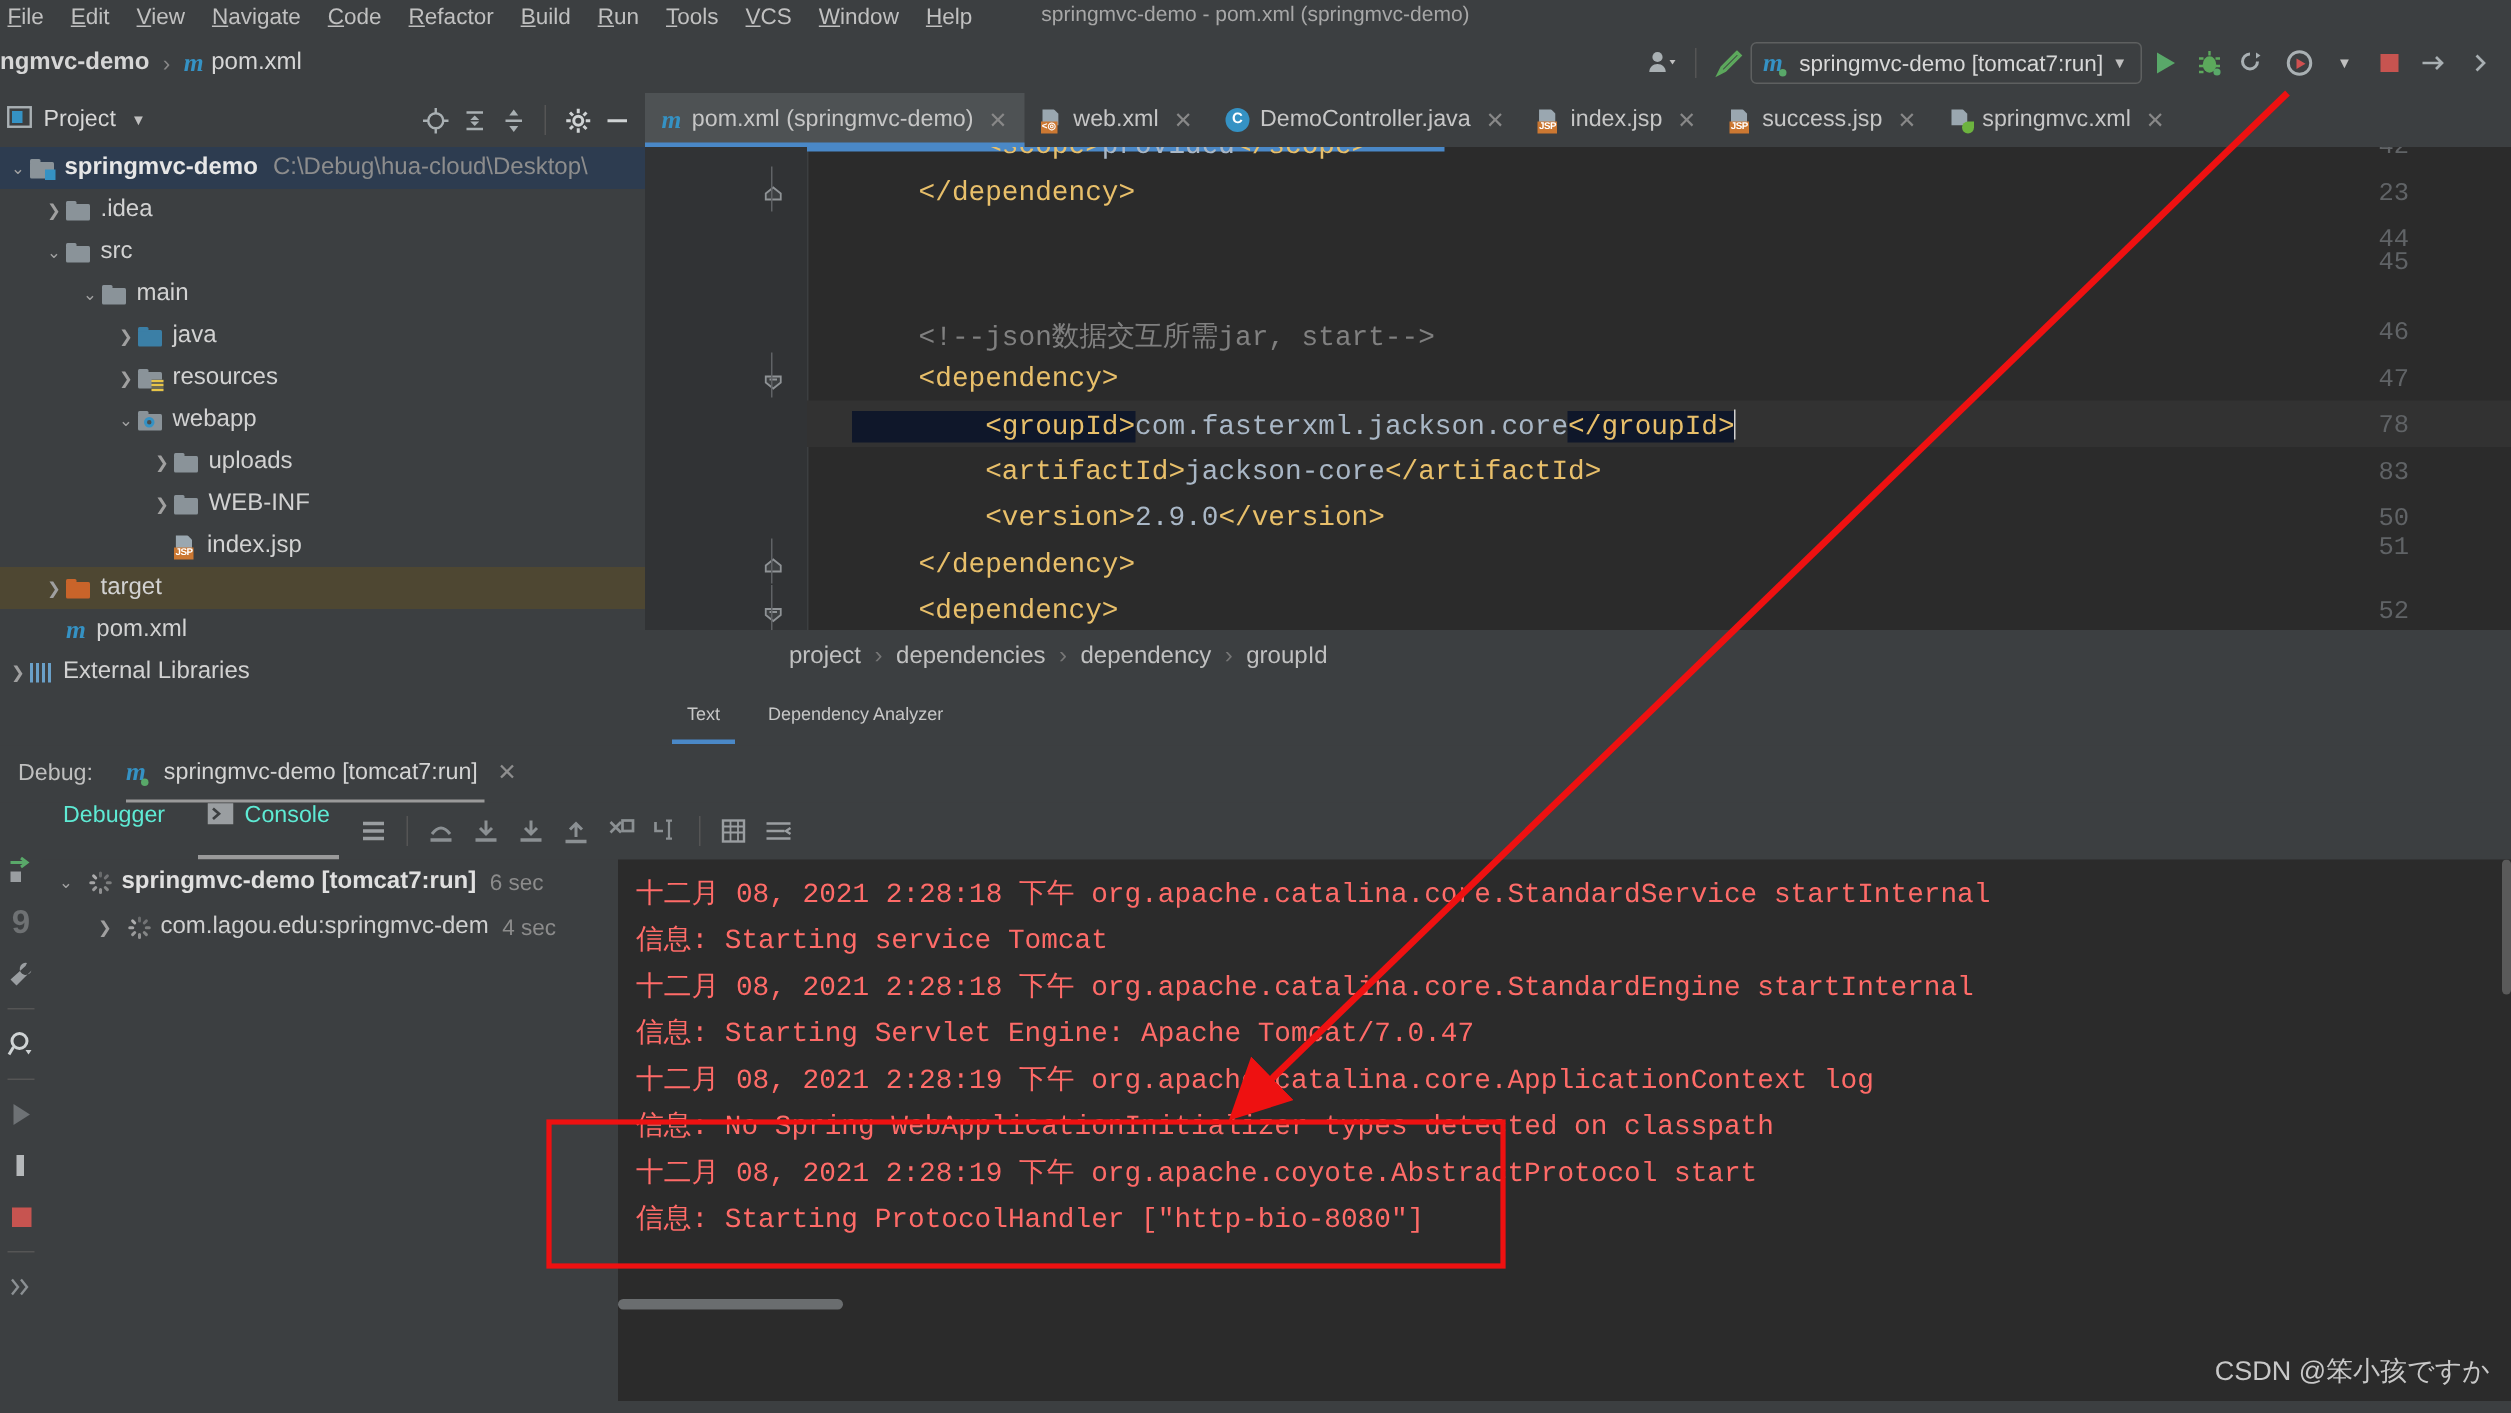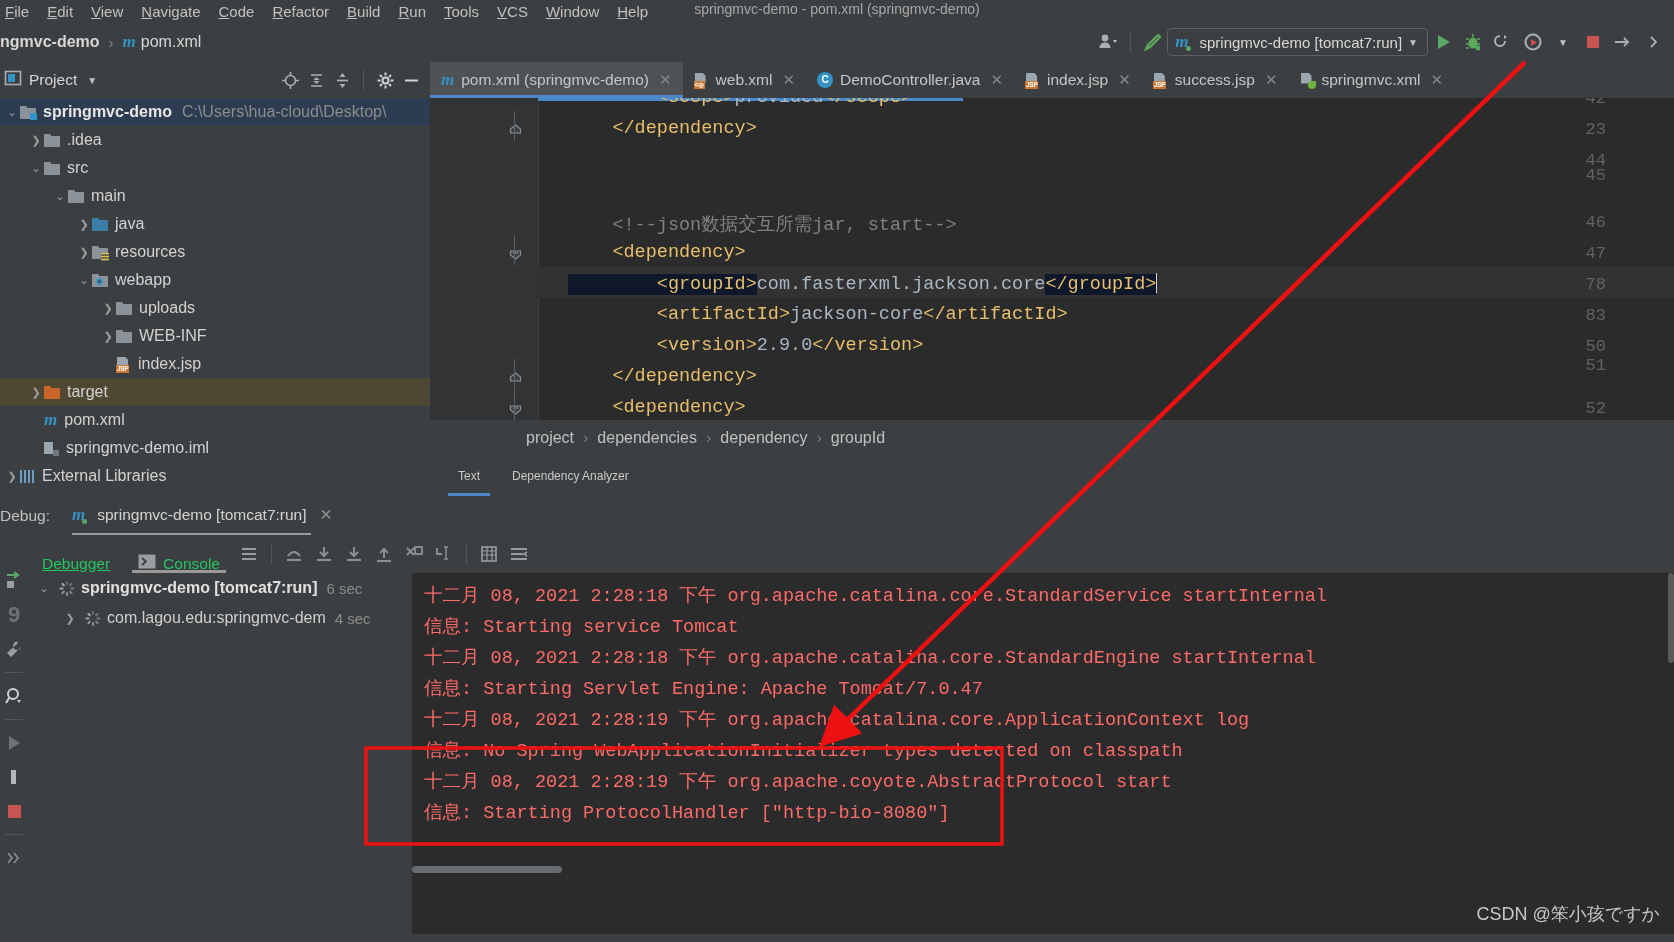--- a/index.html
+++ b/index.html
@@ -202,35 +202,35 @@
   }
   .subtab.active::after {
     content:""; position:absolute; left:6px; right:6px; bottom:0; height:3px; background:#4a88c7;
   }
 
   
   .debug-head {
     position: absolute; left: 0; top: 497px; width: 1674px; height: 38px;
     background: #3c3f41; display: flex; align-items: center;
   }
-  .debug-label { font-size: 15.5px; color: #bfbfbf; padding-left: 0px; }
+  .debug-label { font-size: 15.5px; color: #bfbfbf; padding-left: 12px; }
   .dtab {
     margin-left: 22px; display: flex; align-items: center; gap: 7px;
     font-size: 15.5px; color: #d4d4d4; position: relative; padding-bottom: 2px;
   }
   .dtab::after{content:"";position:absolute;left:0;right:22px;bottom:-9px;height:3px;background:#9a9a9a;}
   .dtab .x { color: #8e8e8e; margin-left: 6px; }
 
   .dbg-toolbar {
     position: absolute; left: 28px; top: 535px; width: 1646px; height: 38px;
     background: #3c3f41; display: flex; align-items: center; gap: 0;
   }
   .dbtab {
-    font-size: 15.5px; color: #22c55e; padding: 0 14px; height: 38px;
-    display: flex; align-items: flex-end; gap: 7px; position: relative; text-decoration: underline;
+    font-size: 15.5px; color: #5eead4; padding: 0 14px; height: 38px;
+    display: flex; align-items: flex-start; gap: 7px; position: relative;
   }
   .dbtab.active::after{content:"";position:absolute;left:8px;right:8px;bottom:0;height:3px;background:#9a9a9a;}
   .dbi { width: 30px; height: 26px; display:flex;align-items:center;justify-content:center;color:#9a9ea1; }
   .dbsep { width:1px;height:20px;background:#555;margin:0 7px; }
 
   .leftrail {
     position: absolute; left: 0; top: 560px; width: 28px; height: 382px;
     background: #3c3f41; display: flex; flex-direction: column; align-items: center;
     padding-top: 6px; gap: 4px;
   }
@@ -420,21 +420,21 @@
 
   <div class="proj-tree" id="projtree">
       <div class="trow sel-blue" style="padding-left: 4px;">
         <span class="arr">⌄</span>
         <span class="folder">
           <span class="body"></span>
           <span class="tabp"></span>
           <span class="badge-src"></span>
         </span>
         <span class="tname bold">springmvc-demo</span>
-        <span class="tpath">C:\Users\hua-cloud\Desktop\</span>
+        <span class="tpath">C:\Debug\hua-cloud\Desktop\</span>
       </div>
       <div class="trow" style="padding-left: 28px;">
         <span class="arr">❯</span>
         <span class="folder">
           <span class="body"></span>
           <span class="tabp"></span>
         </span>
         <span class="tname">.idea</span>
       </div>
       <div class="trow" style="padding-left: 28px;">
@@ -508,28 +508,20 @@
         <span class="folder orange">
           <span class="body"></span>
           <span class="tabp"></span>
         </span>
         <span class="tname">target</span>
       </div>
       <div class="trow" style="padding-left: 28px;">
         <span class="arr none"></span>
         <span class="m-icon" style="margin-right: 7px;">m</span>
         <span class="tname">pom.xml</span>
-      </div>
-      <div class="trow" style="padding-left: 28px;">
-        <span class="arr none"></span>
-        <span class="iml-ic" style="margin-right: 7px;">
-          <span class="a"></span>
-          <span class="b"></span>
-        </span>
-        <span class="tname">springmvc-demo.iml</span>
       </div>
       <div class="trow" style="padding-left: 4px;">
         <span class="arr">❯</span>
         <span class="libs-ic" style="margin-right: 7px;"></span>
         <span class="tname">External Libraries</span>
       </div>
     </div>
   <div class="proj-scroll-h"></div>
 
   <div class="tabs" id="edtabs">

